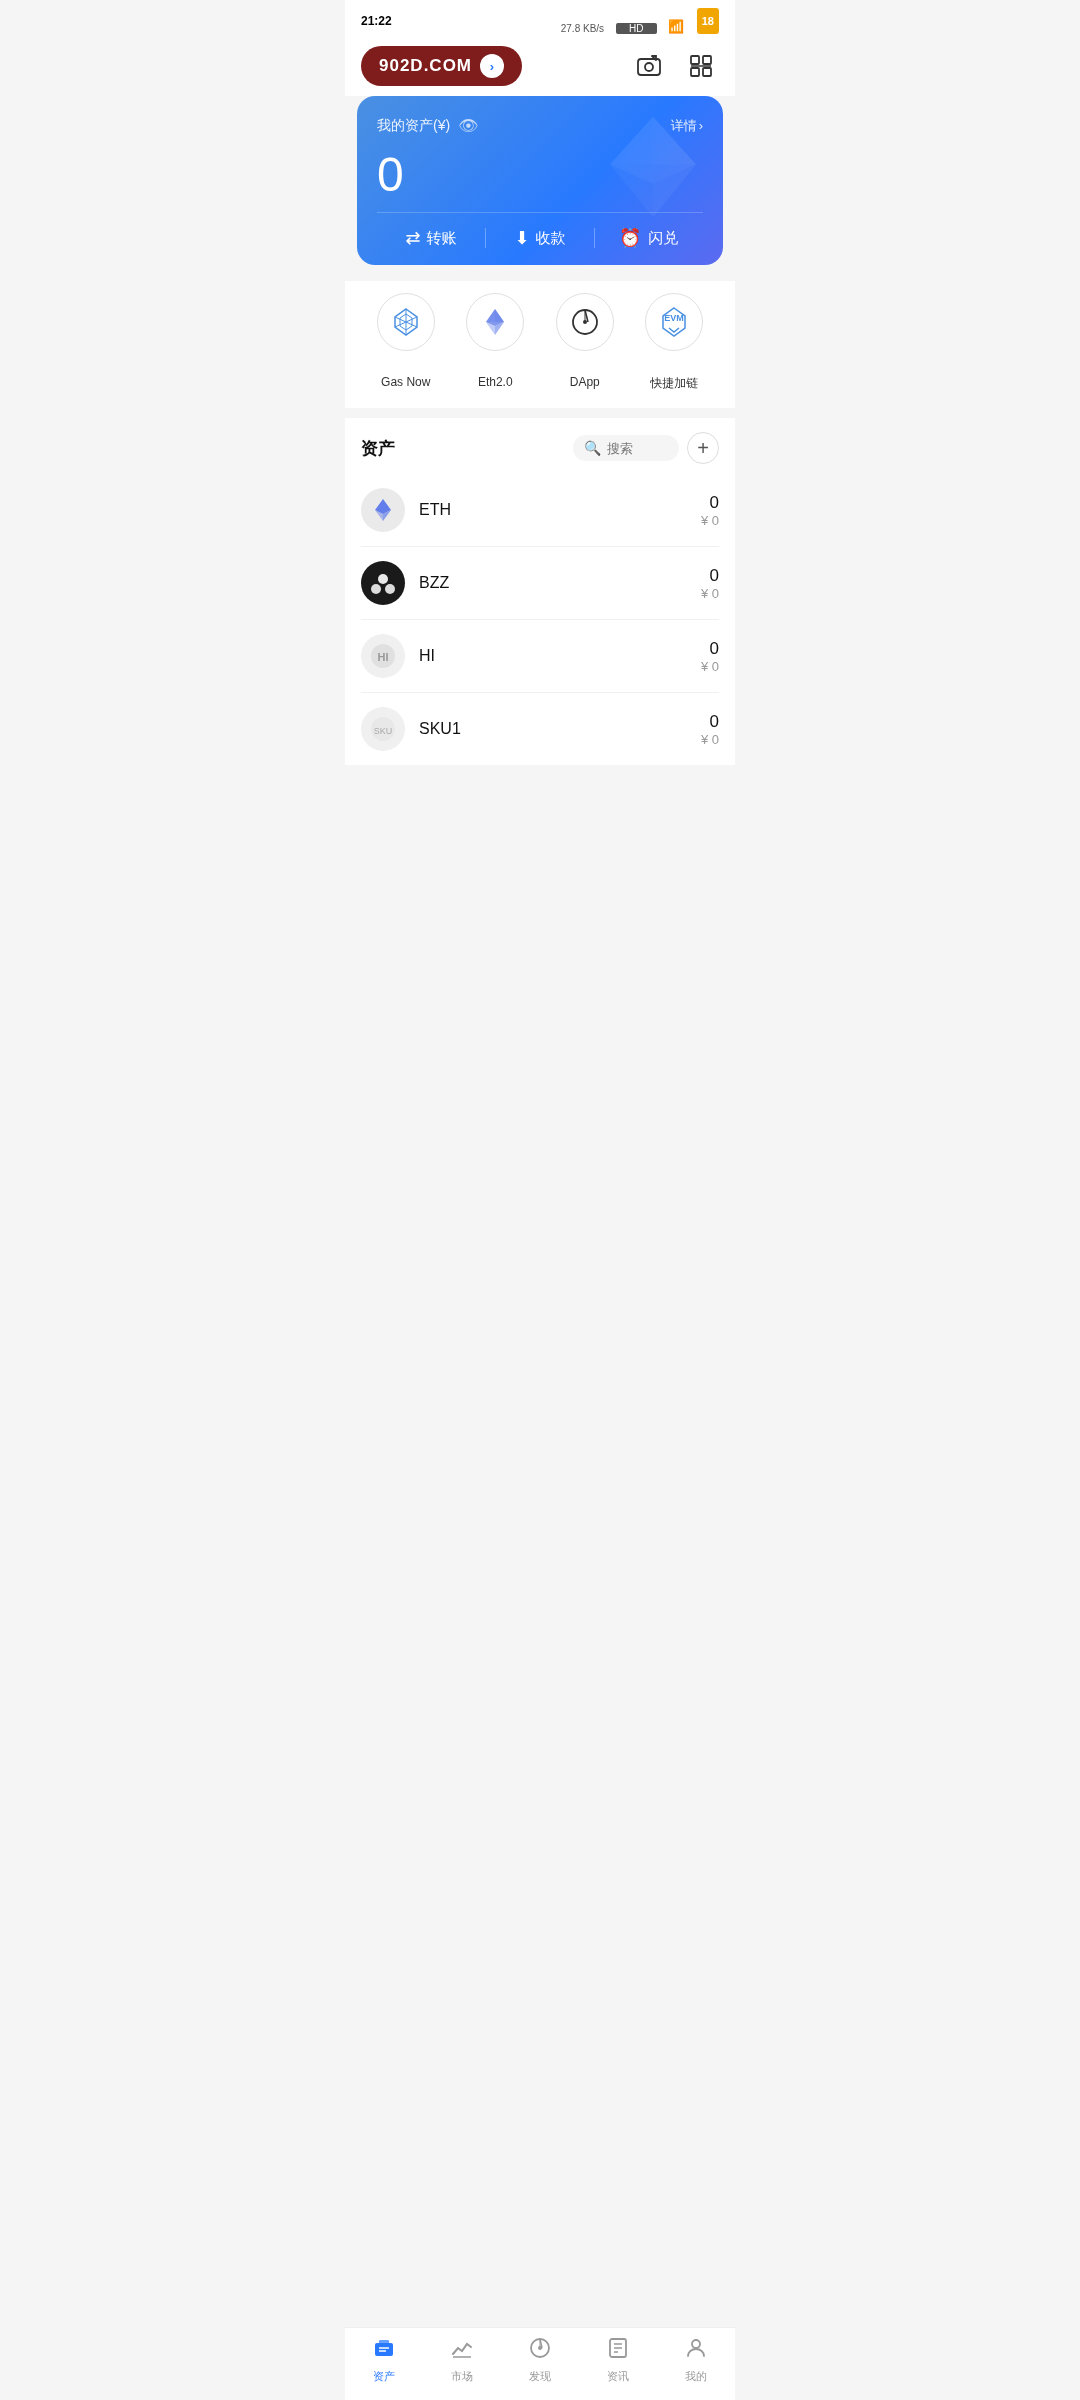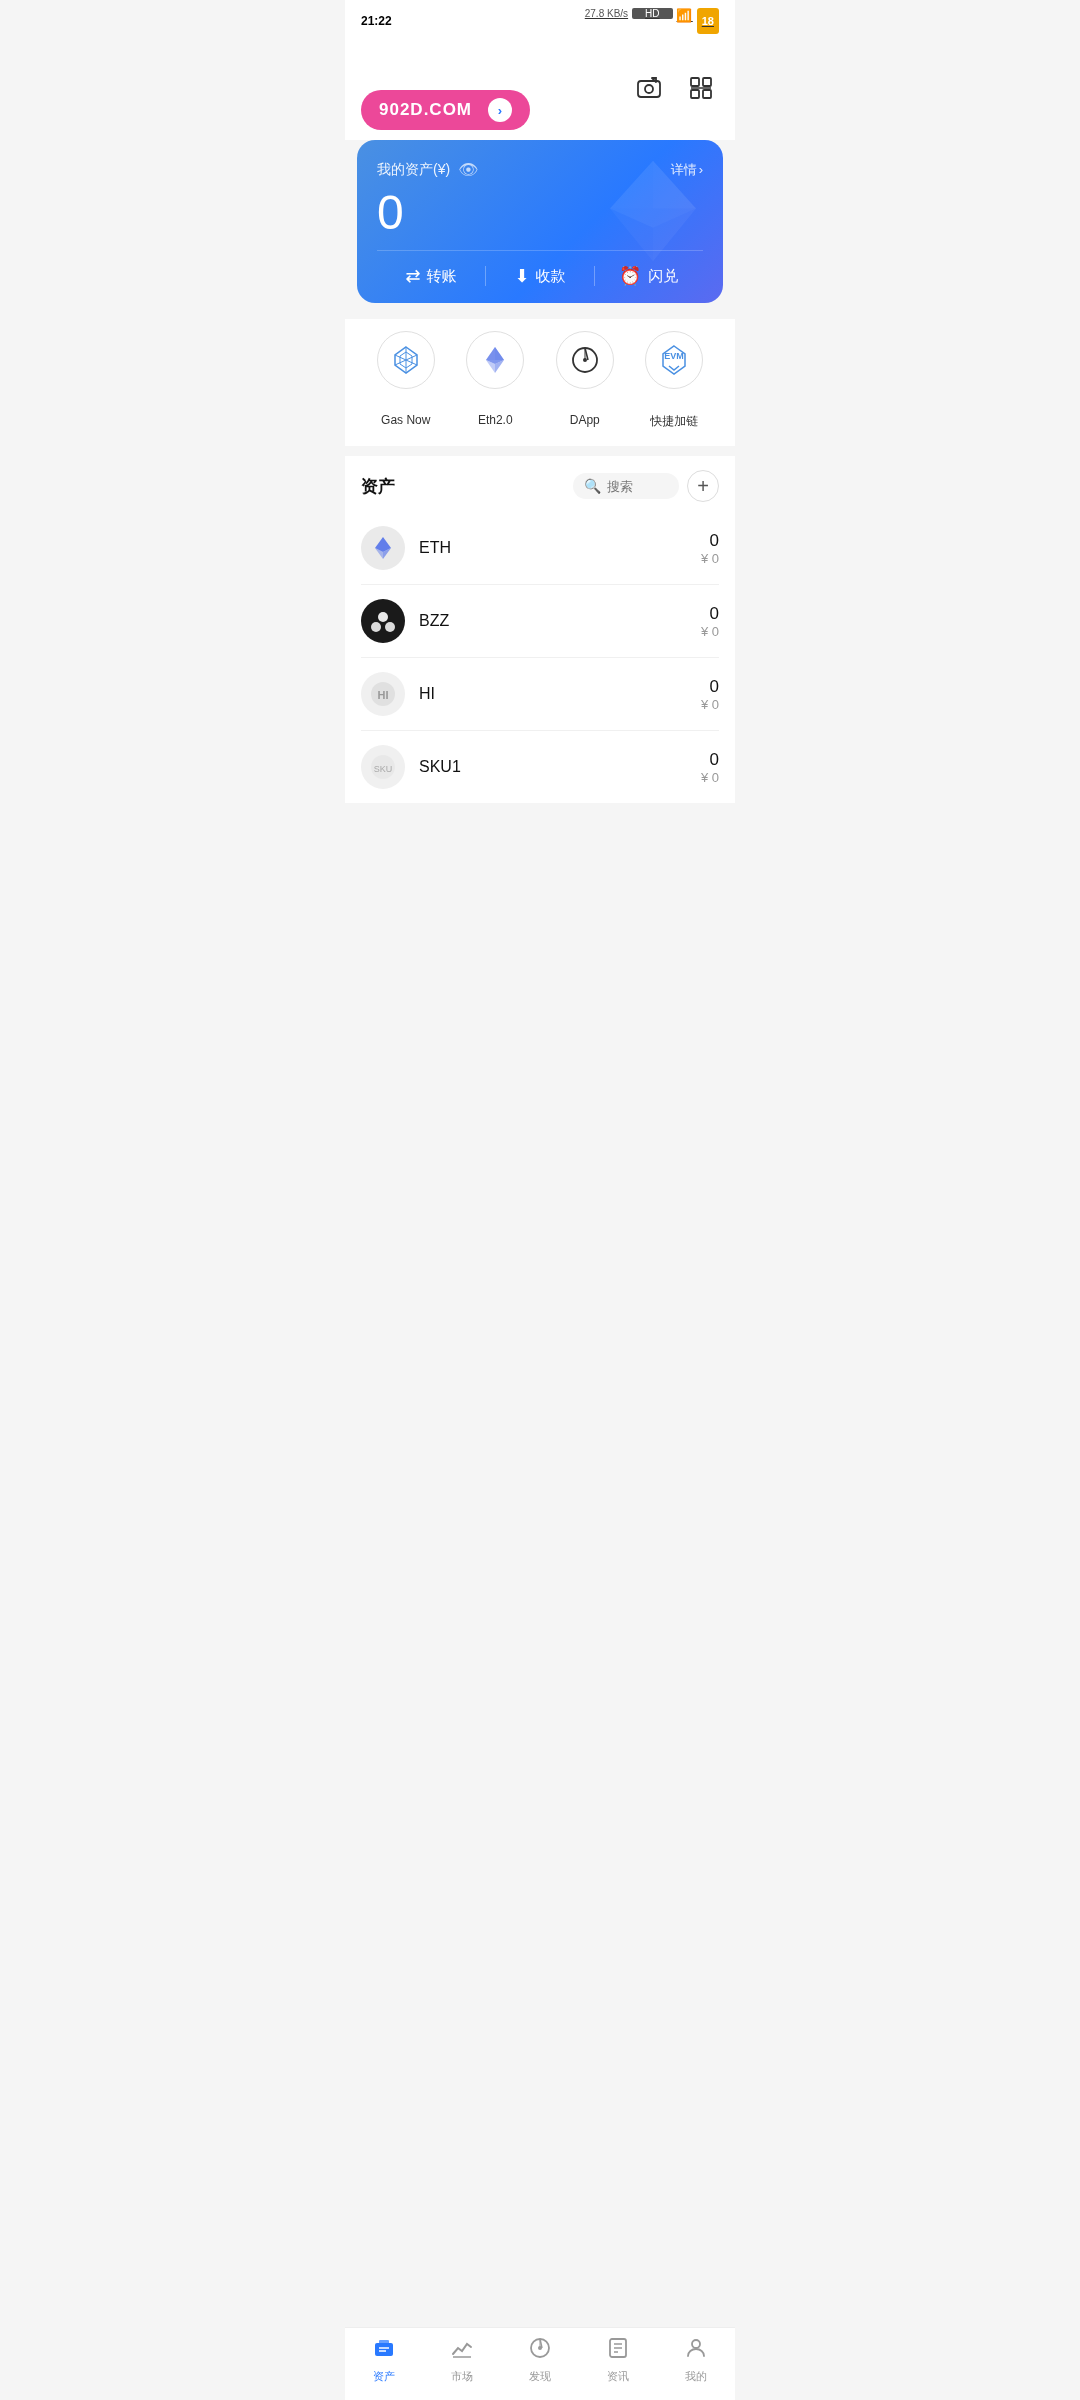--- a/index.html
+++ b/index.html
@@ -22,51 +22,49 @@
       padding: 8px 16px 4px;
       background: #fff;
     }
     .status-time {
       font-size: 12px;
       font-weight: 600;
       color: #000;
     }
     .status-icons {
       display: flex;
-      align-items: flex-start;
-      gap: 4px;
+      align-items: flex-end;
+      gap: 12px;
       font-size: 11px;
       color: #333;
-      text-decoration: underline;
     }
     .status-battery {
       background: #f0a500;
       color: #fff;
       border-radius: 3px;
       padding: 7px 5px;
       font-size: 11px;
       font-weight: bold;
     }
 
     
     .top-nav {
       display: flex;
       justify-content: space-between;
       align-items: center;
       padding: 8px 16px 10px;
       background: #fff;
     }
     .brand-btn {
-      background: #ec4899;
+      background: #7f1d1d;
       border-radius: 24px;
       padding: 8px 18px 8px 18px;
       display: flex;
       align-items: center;
-      gap: 16px;
-      margin-top: 44px;
+      gap: 8px;
     }
     .brand-text {
       color: #fff;
       font-size: 17px;
       font-weight: 700;
       letter-spacing: 1px;
     }
     .brand-arrow {
       background: #fff;
       border-radius: 50%;
@@ -102,21 +100,21 @@
       border-radius: 18px;
       padding: 20px 20px 0;
       color: #fff;
       position: relative;
       overflow: hidden;
     }
     .assets-header {
       display: flex;
       justify-content: space-between;
       align-items: center;
-      margin-bottom: 6px;
+      margin-bottom: 12px;
     }
     .assets-title-row {
       display: flex;
       align-items: center;
       gap: 8px;
     }
     .assets-title {
       font-size: 14px;
       color: rgba(255,255,255,0.9);
     }

